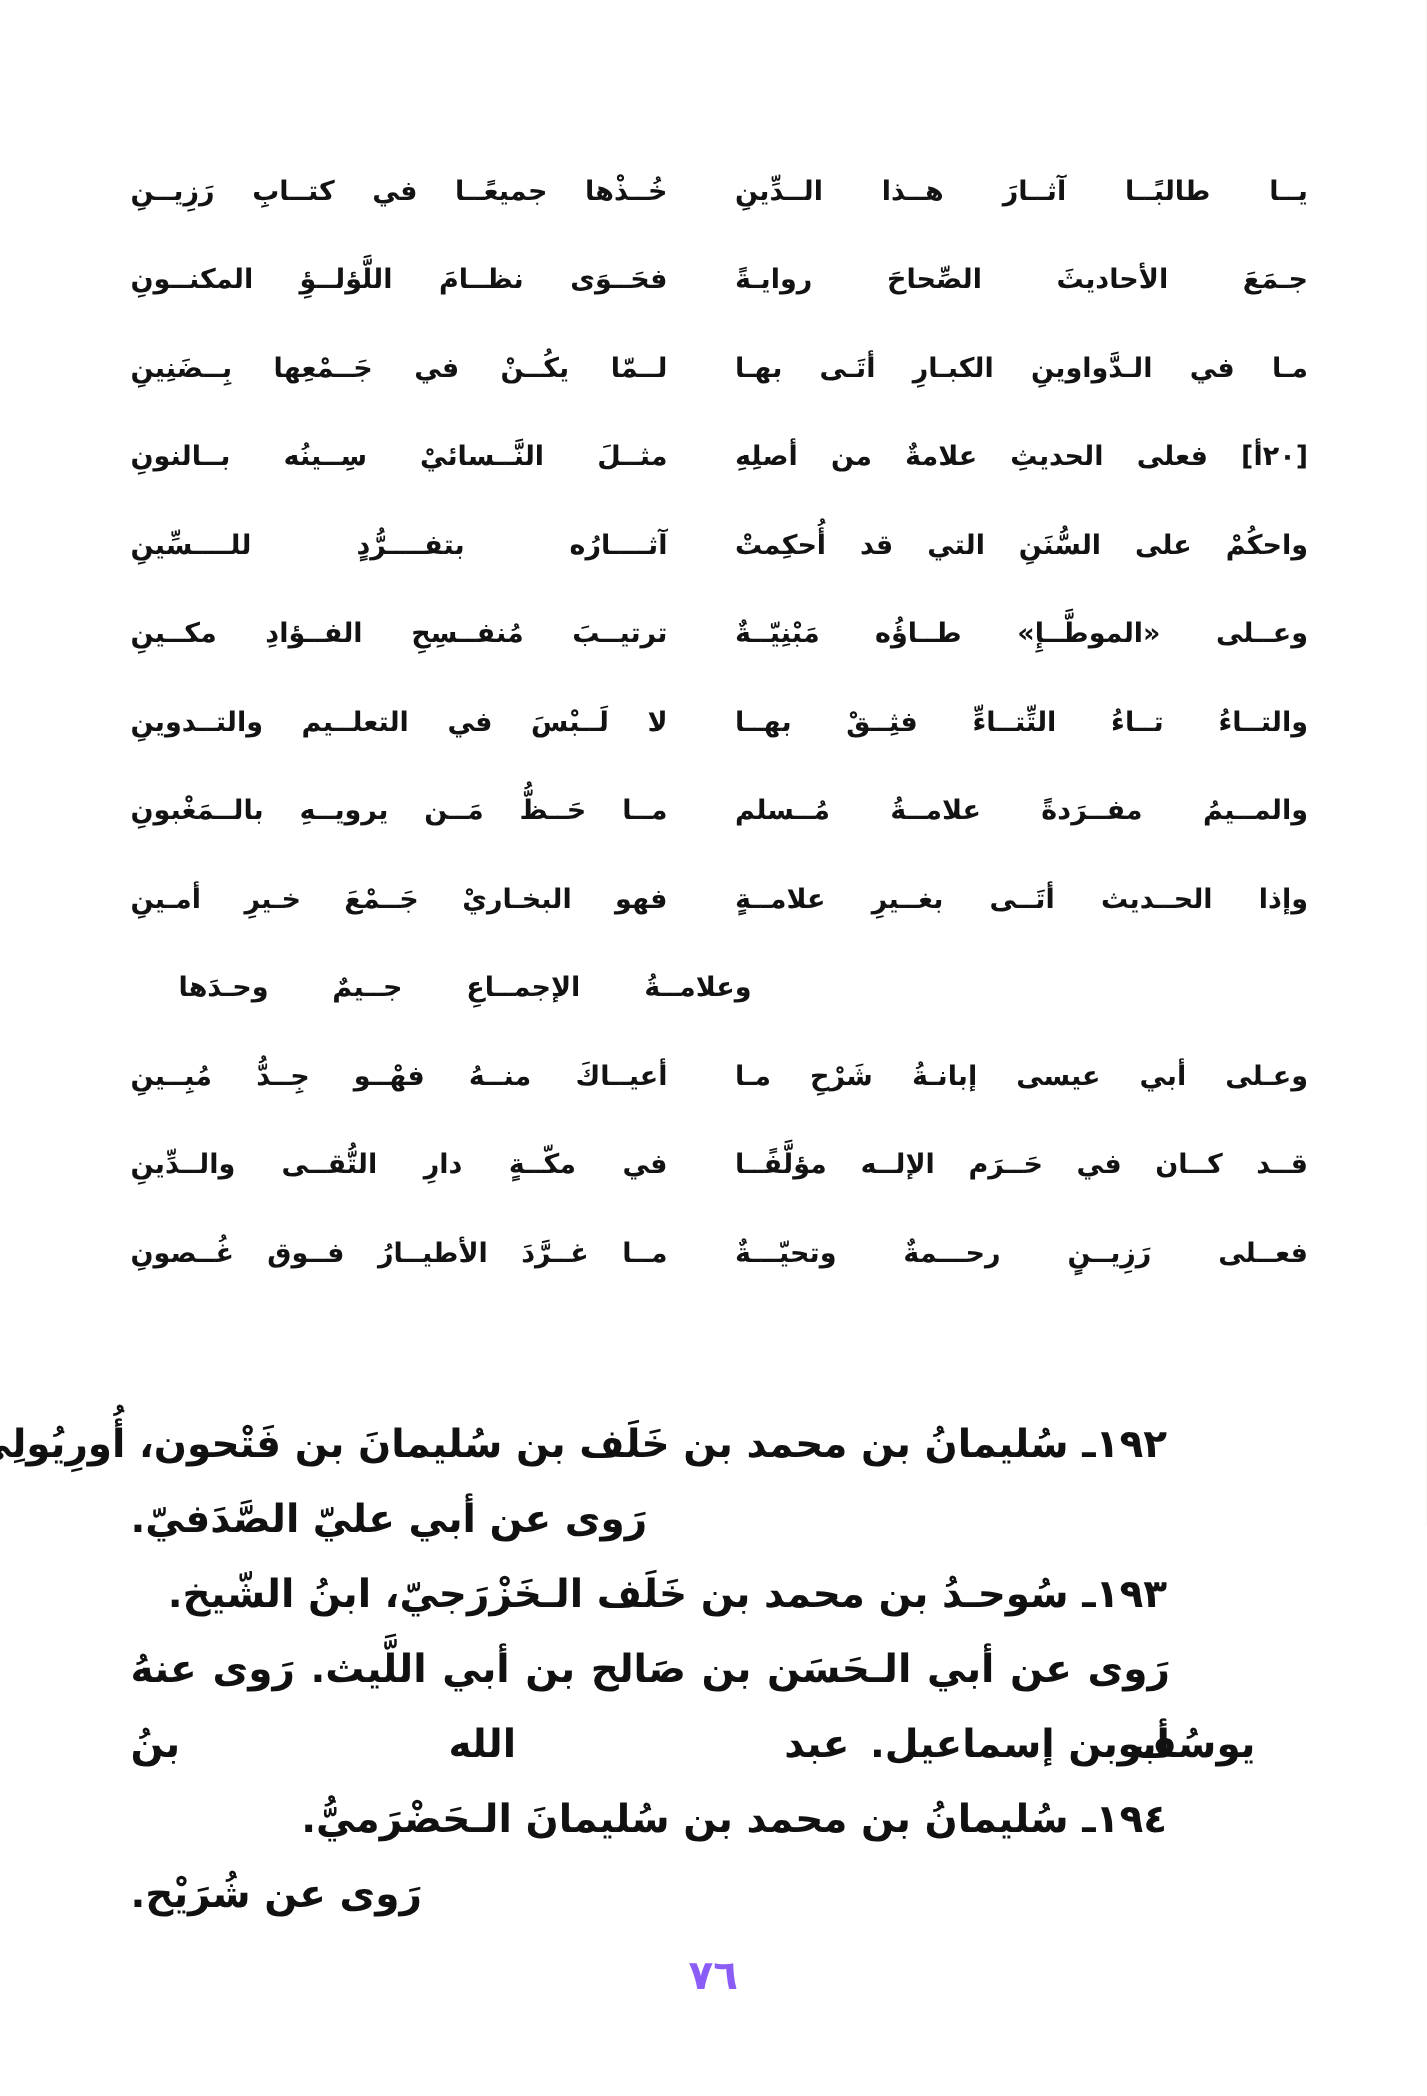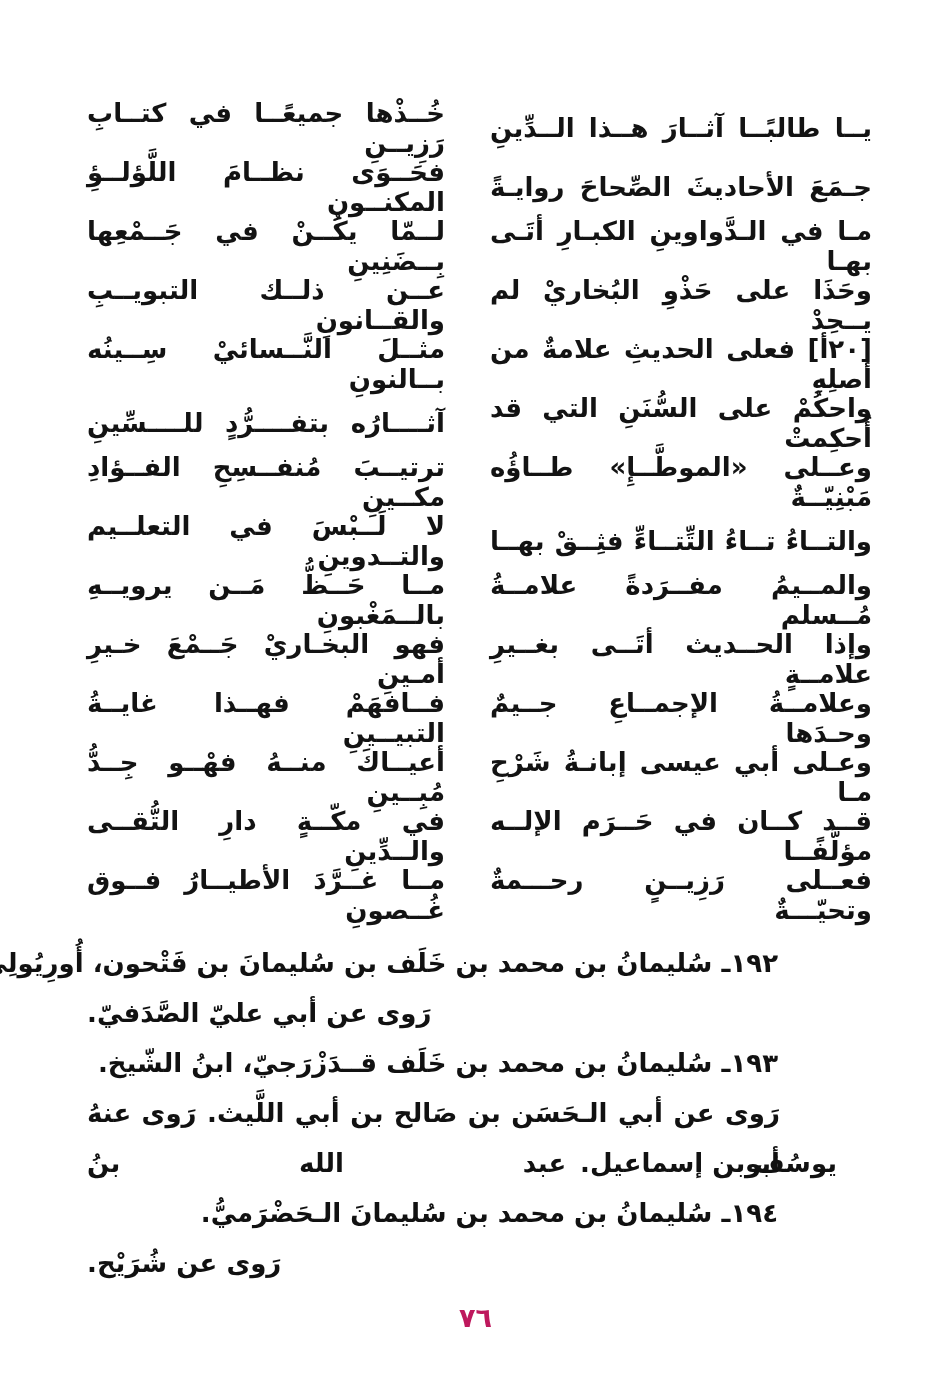--- a/index.html
+++ b/index.html
@@ -25,21 +25,21 @@
   }
   .poem-row {
     display: flex;
     justify-content: space-between;
     align-items: center;
     height: 59px;
   }
   .hemi {
     direction: rtl;
     unicode-bidi: plaintext;
-    font-size: 26px;
+    font-size: 18px;
     font-weight: 600;
     line-height: 1.15;
     text-align: justify;
     text-align-last: justify;
     color: #131313;
   }
   .hemi-right { width: 382px; margin-left: 32px; }
   .hemi-left  { width: 358px; }
   
   .prose {
@@ -79,44 +79,40 @@
   
   .page-number {
     position: absolute;
     top: 1302px;
     left: 0;
     width: 100%;
     text-align: center;
     font-size: 27px;
     font-weight: 600;
     letter-spacing: 4px;
-    color: #be185d;
+    color: #8b5cf6;
   }
 </style>
 </head>
 <body>
 
 <div class="page">
 
   <div class="poem">
     <div class="poem-row">
       <div class="hemi hemi-left">خُــذْها جميعًــا في كتــابِ رَزِيــنِ</div>
       <div class="hemi hemi-right">يــا طالبًــا آثــارَ هــذا الــدِّينِ</div>
     </div>
     <div class="poem-row">
       <div class="hemi hemi-left">فحَــوَى نظــامَ اللَّؤلــؤِ المكنــونِ</div>
       <div class="hemi hemi-right">جـمَعَ الأحاديثَ الصِّحاحَ روايـةً</div>
     </div>
     <div class="poem-row">
       <div class="hemi hemi-left">لــمّا يكُــنْ في جَــمْعِها بِــضَنِينِ</div>
       <div class="hemi hemi-right">مـا في الـدَّواوينِ الكبـارِ أتَـى بهـا</div>
-    </div>
-    <div class="poem-row">
-      <div class="hemi hemi-left">عــن ذلــك التبويــبِ والقــانونِ</div>
-      <div class="hemi hemi-right">وحَذَا على حَذْوِ البُخاريْ لم يــحِدْ</div>
     </div>
     <div class="poem-row">
       <div class="hemi hemi-left">مثــلَ النَّــسائيْ سِــينُه بــالنونِ</div>
       <div class="hemi hemi-right">[٢٠أ] فعلى الحديثِ علامةٌ من أصلِهِ</div>
     </div>
     <div class="poem-row">
       <div class="hemi hemi-left">آثــــارُه بتفــــرُّدٍ للــــسِّينِ</div>
       <div class="hemi hemi-right">واحكُمْ على السُّنَنِ التي قد أُحكِمتْ</div>
     </div>
     <div class="poem-row">
@@ -129,42 +125,41 @@
     </div>
     <div class="poem-row">
       <div class="hemi hemi-left">مــا حَــظُّ مَــن يرويــهِ بالــمَغْبونِ</div>
       <div class="hemi hemi-right">والمــيمُ مفــرَدةً علامــةُ مُــسلم</div>
     </div>
     <div class="poem-row">
       <div class="hemi hemi-left">فهو البخـاريْ جَــمْعَ خـيرِ أمـينِ</div>
       <div class="hemi hemi-right">وإذا الحــديث أتَــى بغــيرِ علامــةٍ</div>
     </div>
     <div class="poem-row">
-      <div class="hemi hemi-left">فــافهَمْ فهــذا غايــةُ التبيــينِ</div>
       <div class="hemi hemi-right">وعلامــةُ الإجمــاعِ جــيمٌ وحـدَها</div>
     </div>
     <div class="poem-row">
       <div class="hemi hemi-left">أعيــاكَ منــهُ فهْــو جِــدُّ مُبِــينِ</div>
       <div class="hemi hemi-right">وعـلى أبي عيسى إبانـةُ شَرْحِ مـا</div>
     </div>
     <div class="poem-row">
       <div class="hemi hemi-left">في مكّــةٍ دارِ التُّقــى والــدِّينِ</div>
       <div class="hemi hemi-right">قــد كــان في حَــرَم الإلــه مؤلَّفًــا</div>
     </div>
     <div class="poem-row">
       <div class="hemi hemi-left">مــا غــرَّدَ الأطيــارُ فــوق غُــصونِ</div>
       <div class="hemi hemi-right">فعــلى رَزِيــنٍ رحـــمةٌ وتحيّـــةٌ</div>
     </div>
   </div>
 
   <div class="prose">
     <div class="prose-line entry-heading">١٩٢ـ سُليمانُ بن محمد بن خَلَف بن سُليمانَ بن فَتْحون، أُورِيُولِي.</div>
     <div class="prose-line first-line">رَوى عن أبي عليّ الصَّدَفيّ.</div>
 
-    <div class="prose-line entry-heading">١٩٣ـ سُليمانُ بن محمد بن خَلَف قــدَزْرَجيّ، ابنُ الشّيخ.</div>
+    <div class="prose-line entry-heading">١٩٣ـ سُوحـدُ بن محمد بن خَلَف الـخَزْرَجيّ، ابنُ الشّيخ.</div>
     <div class="prose-line full-line">رَوى عن أبي الـحَسَن بن صَالح بن أبي اللَّيث. رَوى عنهُ أبو عبد الله بنُ</div>
     <div class="prose-line cont-line">يوسُف بن إسماعيل.</div>
 
     <div class="prose-line entry-heading">١٩٤ـ سُليمانُ بن محمد بن سُليمانَ الـحَضْرَميُّ.</div>
     <div class="prose-line first-line">رَوى عن شُرَيْح.</div>
   </div>
 
   <div class="page-number">٧٦</div>
 
 </div>

